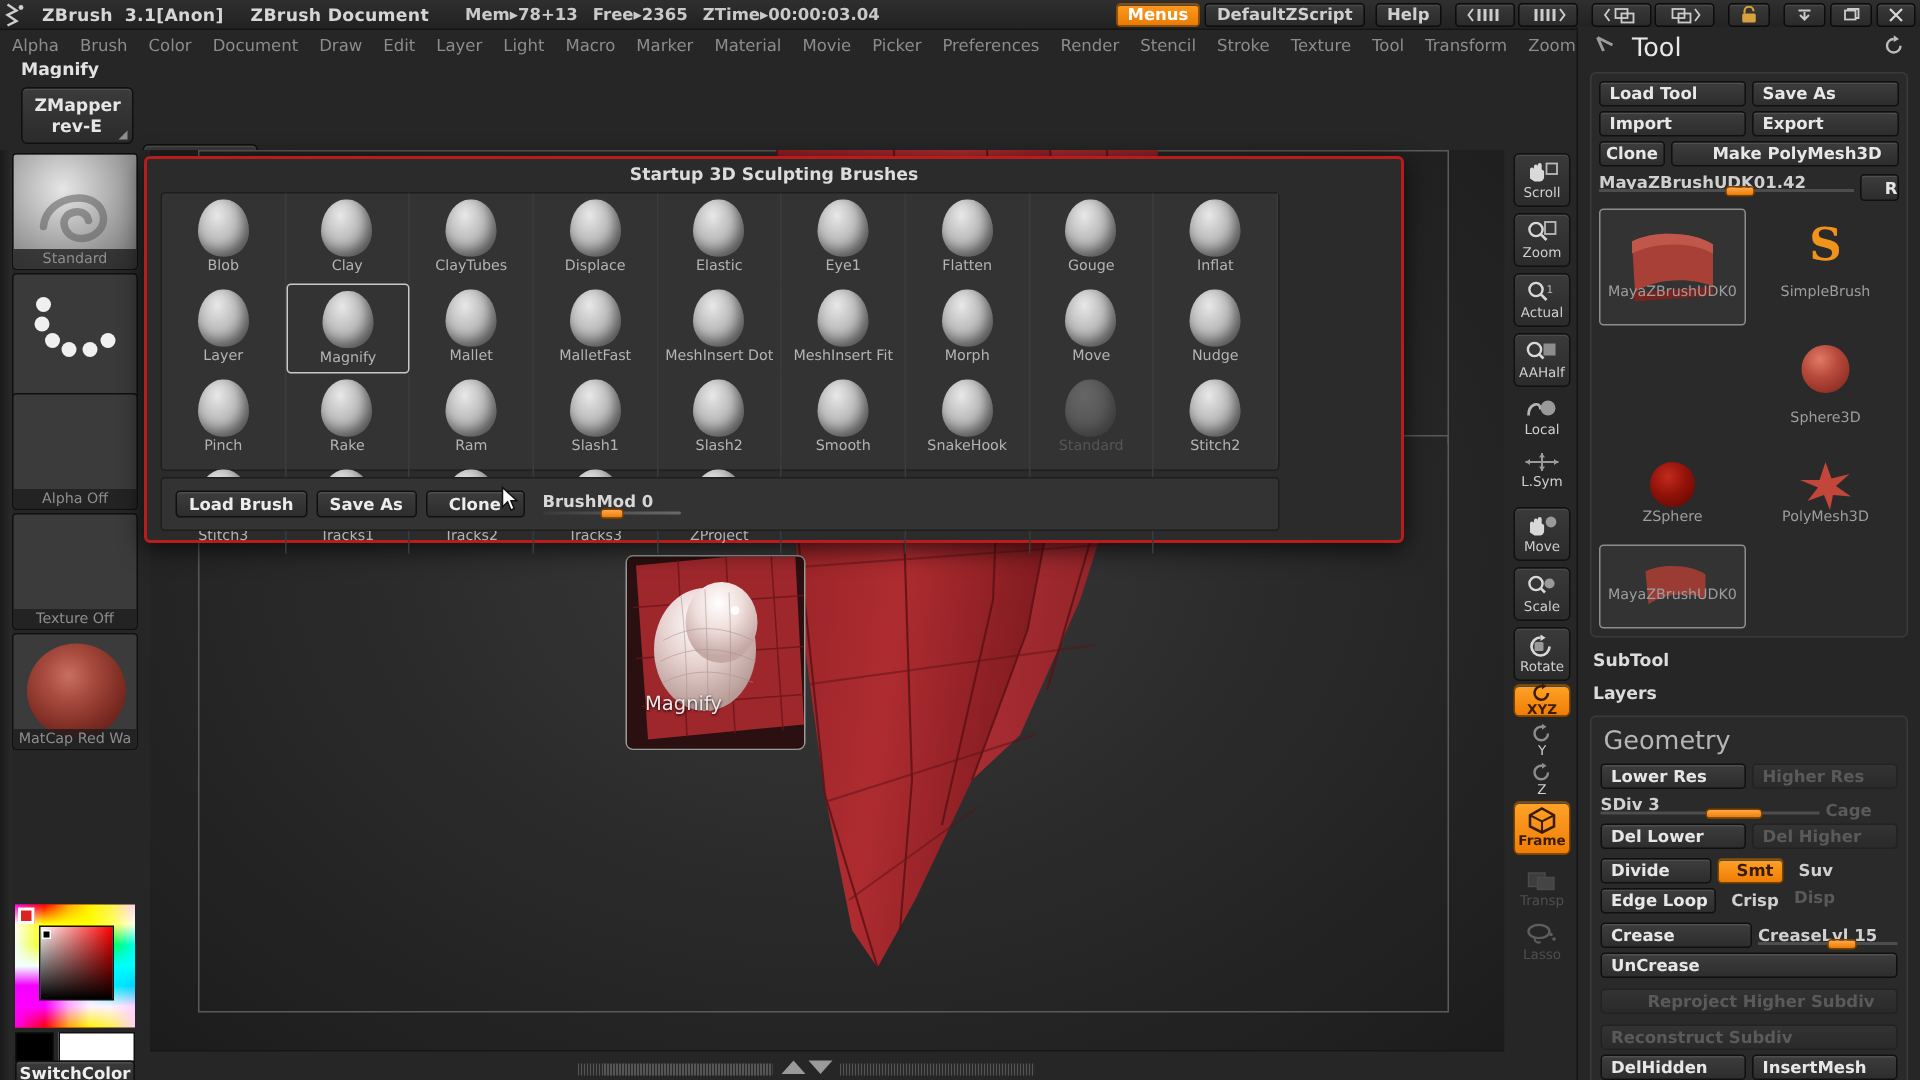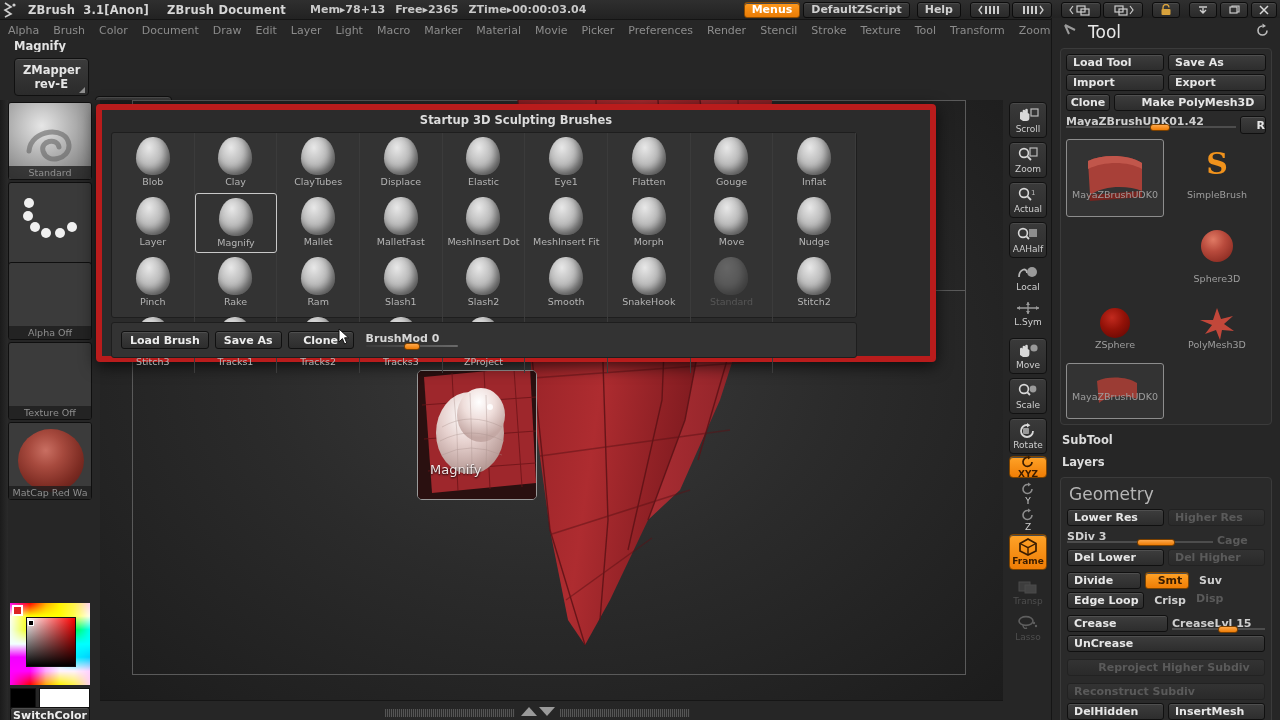--- a/index.html
+++ b/index.html
@@ -157,21 +157,21 @@
   .hscroll2{ position:absolute; left:560px; top:709px; width:130px; height:8px;
     background:repeating-linear-gradient(90deg,#555 0 1px,#2a2a2a 1px 2px);}
   .arrows{ position:absolute; left:521px; top:707px; width:36px; height:11px; display:flex;gap:2px;}
   .arrows i{ width:0;height:0;border-left:8px solid transparent;border-right:8px solid transparent;}
   .arrows .up{ border-bottom:9px solid #9a9a9a;}
   .arrows .dn{ border-top:9px solid #9a9a9a;}
 
   
   .popup{
     position:absolute; left:96px; top:104px; width:840px; height:258px;
-    background:#2b2b2b; border:6px solid #b91c1c; border-radius:4px;
+    background:#2b2b2b; border:2px solid #b91c1c; border-radius:4px;
     box-shadow:0 4px 16px rgba(0,0,0,.7);
   }
   .popup-title{ height:20px; line-height:20px; text-align:center; font-size:11.5px;
     font-weight:bold; color:#dcdcdc; }
   .popgrid-wrap{ position:absolute; left:9px; top:22px; width:746px; height:186px;
     background:#333; border:1px solid #1e1e1e; border-radius:3px; }
   .popgrid{ display:grid; grid-template-columns:repeat(9,1fr); }
   .bcell{ height:60px; position:relative; border-right:1px solid #3b3b3b;
     display:flex; flex-direction:column; align-items:center; justify-content:flex-start; padding-top:4px;}
   .bcell .bi{ width:34px;height:38px; border-radius:48% 48% 46% 46%/56% 56% 44% 44%;

